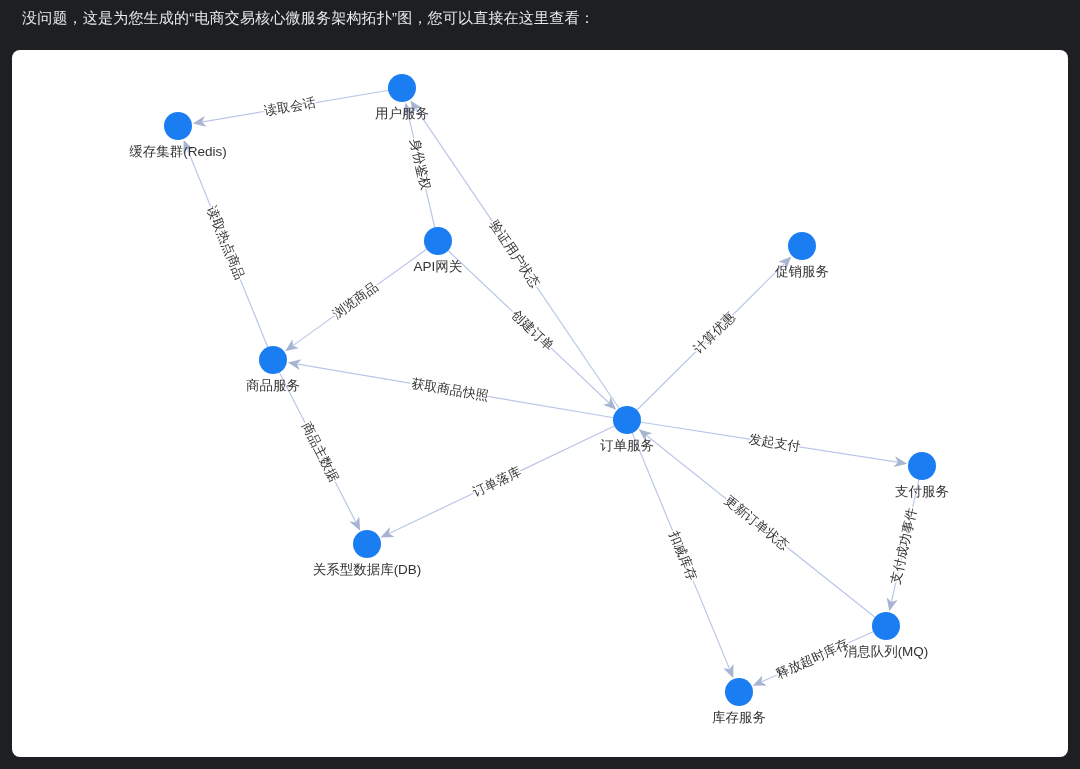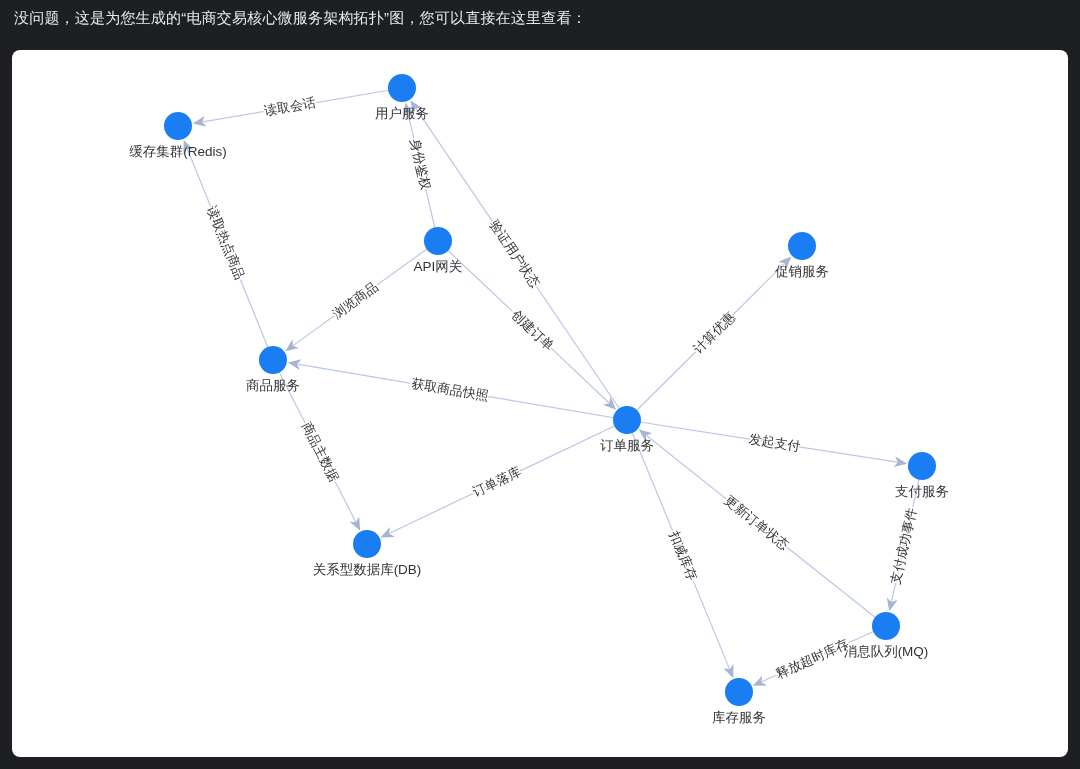--- a/index.html
+++ b/index.html
@@ -5,21 +5,21 @@
   html, body { margin: 0; padding: 0; }
   body {
     width: 1080px; height: 769px;
     background: #1d1f22;
     font-family: "Liberation Sans", sans-serif;
     position: relative;
     overflow: hidden;
   }
   .chat-message {
     position: absolute;
-    left: 14px; top: 9px;
+    left: 22px; top: 9px;
     font-size: 15px;
     color: #e8eaed;
     letter-spacing: 0.2px;
     white-space: nowrap;
   }
   .diagram-card {
     position: absolute;
     left: 12px; top: 50px;
     width: 1056px; height: 707px;
     background: #ffffff;

